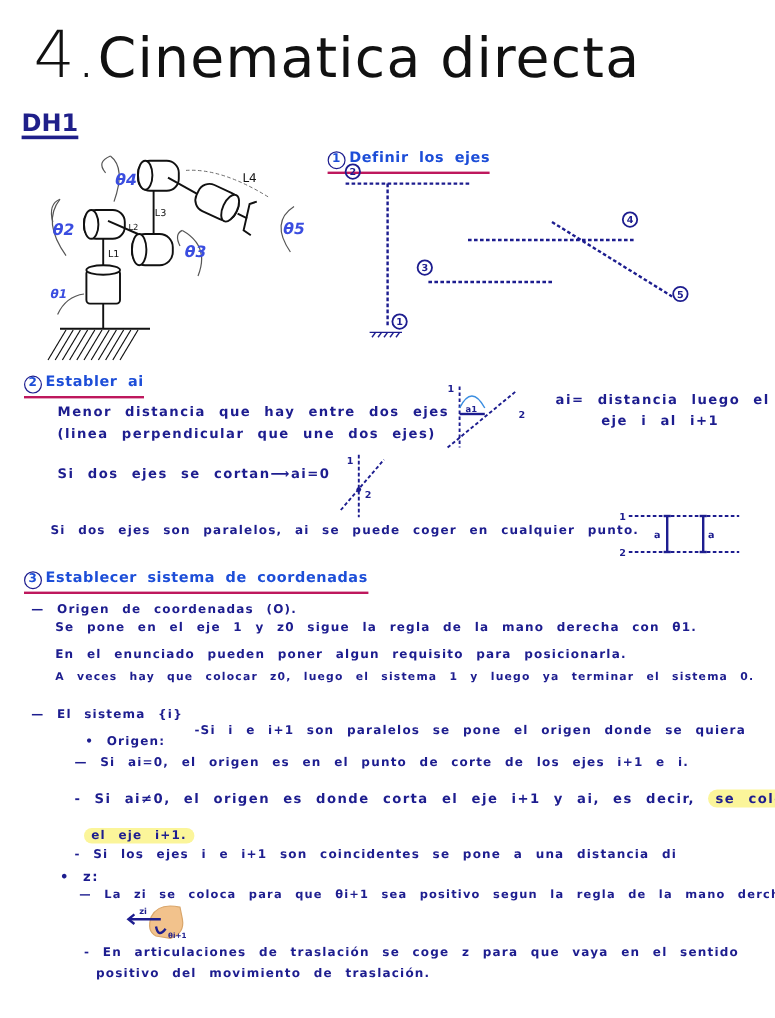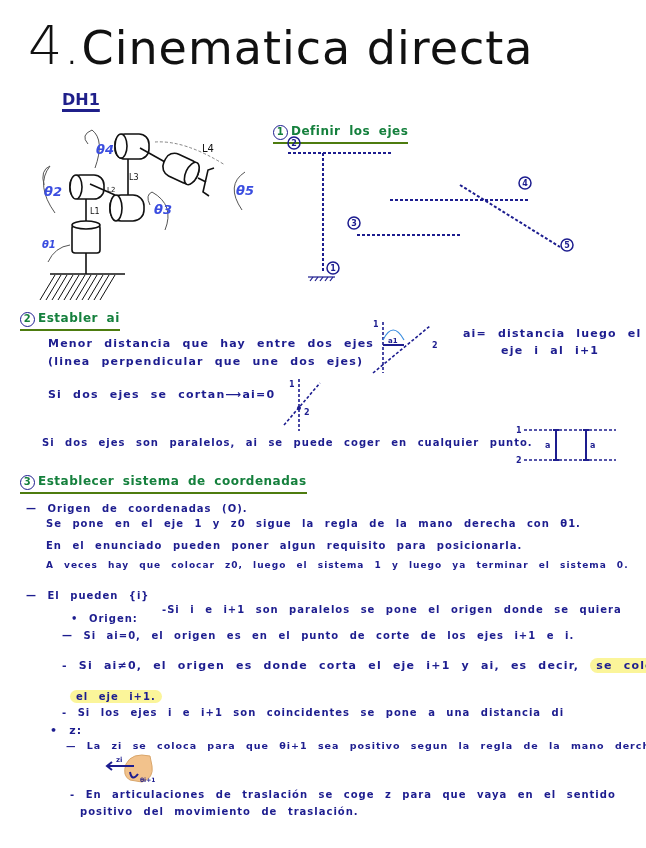--- a/index.html
+++ b/index.html
@@ -1,24 +1,24 @@
 <!DOCTYPE html>
 <html><head>
 <meta charset="utf-8">
 <style>
   * { margin: 0; padding: 0; box-sizing: border-box; }
   html, body { width: 646px; height: 848px; background: #ffffff; overflow: hidden; }
   body { position: relative; font-family: "DejaVu Sans", sans-serif; color: #1a1a8c; }
   .abs { position: absolute; white-space: nowrap; }
   .title { left: 28px; top: 14px; font-size: 46px; color: #111; font-family: "DejaVu Sans", sans-serif; letter-spacing: 1px; }
   .title .num { font-size: 54px; font-weight: 300; }
-  .dh1 { left: 18px; top: 90px; font-size: 16px; font-weight: bold; color: #1f1f8a; text-decoration: underline; text-decoration-thickness: 3px; text-underline-offset: 4px; margin-left: 44px; }
+  .dh1 { left: 18px; top: 90px; font-size: 20px; font-weight: bold; color: #1f1f8a; text-decoration: underline; text-decoration-thickness: 3px; text-underline-offset: 4px; }
   .hw { font-size: 11px; font-weight: bold; color: #1d1d8f; letter-spacing: 1.2px; word-spacing: 6px; }
   .hw-s { font-size: 10px; font-weight: bold; color: #1d1d8f; letter-spacing: 1px; word-spacing: 6px; }
-  .sec { font-size: 12px; font-weight: bold; color: #15803d; border-bottom: 2px solid #4d7c0f; padding-bottom: 2px; letter-spacing: 0.5px; word-spacing: 4px; }
+  .sec { font-size: 12px; font-weight: bold; color: #1d4ed8; border-bottom: 2px solid #be185d; padding-bottom: 2px; letter-spacing: 0.5px; word-spacing: 4px; }
   .circ { display: inline-block; width: 15px; height: 15px; border: 1.5px solid #1d1d8f; border-radius: 50%; text-align: center; line-height: 12px; font-size: 10px; margin-right: 3px; }
   .hl { background: #fbf59a; border-radius: 8px; padding: 1px 6px; }
   svg { position: absolute; overflow: visible; }
 </style>
 </head>
 <body>
 
 <div class="abs title">
   <span class="num">4.</span><span>Cinematica directa</span>
 </div>
@@ -185,21 +185,21 @@
 </svg>
 
 <div class="abs sec" style="left:20px;top:474px;">
   <span class="circ">3</span><span>Establecer sistema de coordenadas</span>
 </div>
 <div class="abs hw-s" style="left:26px;top:503px;">— <span>Origen de coordenadas (O).</span></div>
 <div class="abs hw-s" style="left:46px;top:518px;">Se pone en el eje 1 y z0 sigue la regla de la mano derecha con θ1.</div>
 <div class="abs hw-s" style="left:46px;top:540px;">En el enunciado pueden poner algun requisito para posicionarla.</div>
 <div class="abs hw-s" style="left:46px;top:560px;font-size:9px;">A veces hay que colocar z0, luego el sistema 1 y luego ya terminar el sistema 0.</div>
 
-<div class="abs hw-s" style="left:26px;top:590px;">— <span>El pueden {i}</span></div>
+<div class="abs hw-s" style="left:26px;top:590px;">— <span>El sistema {i}</span></div>
 <div class="abs hw-s" style="left:46px;top:613px;margin-left:25px;">• <span>Origen:</span></div>
 <div class="abs hw-s" style="left:162px;top:604px;">-Si i e i+1 son paralelos se pone el origen donde se quiera</div>
 <div class="abs hw-s" style="left:62px;top:630px;">— <span>Si ai=0, el origen es en el punto de corte de los ejes i+1 e i.</span></div>
 <div class="abs hw" style="left:62px;top:659px;">
   - <span>Si ai≠0, el origen es donde corta el eje i+1 y ai, es decir,</span> <span class="hl">se coloca sobre</span>
 </div>
 <div class="abs hw-s" style="left:70px;top:680px;margin-top:11px;">
   <span class="hl">el eje i+1.</span>
 </div>
 <div class="abs hw-s" style="left:62px;top:707px;">- <span>Si los ejes i e i+1 son coincidentes se pone a una distancia di</span></div>

